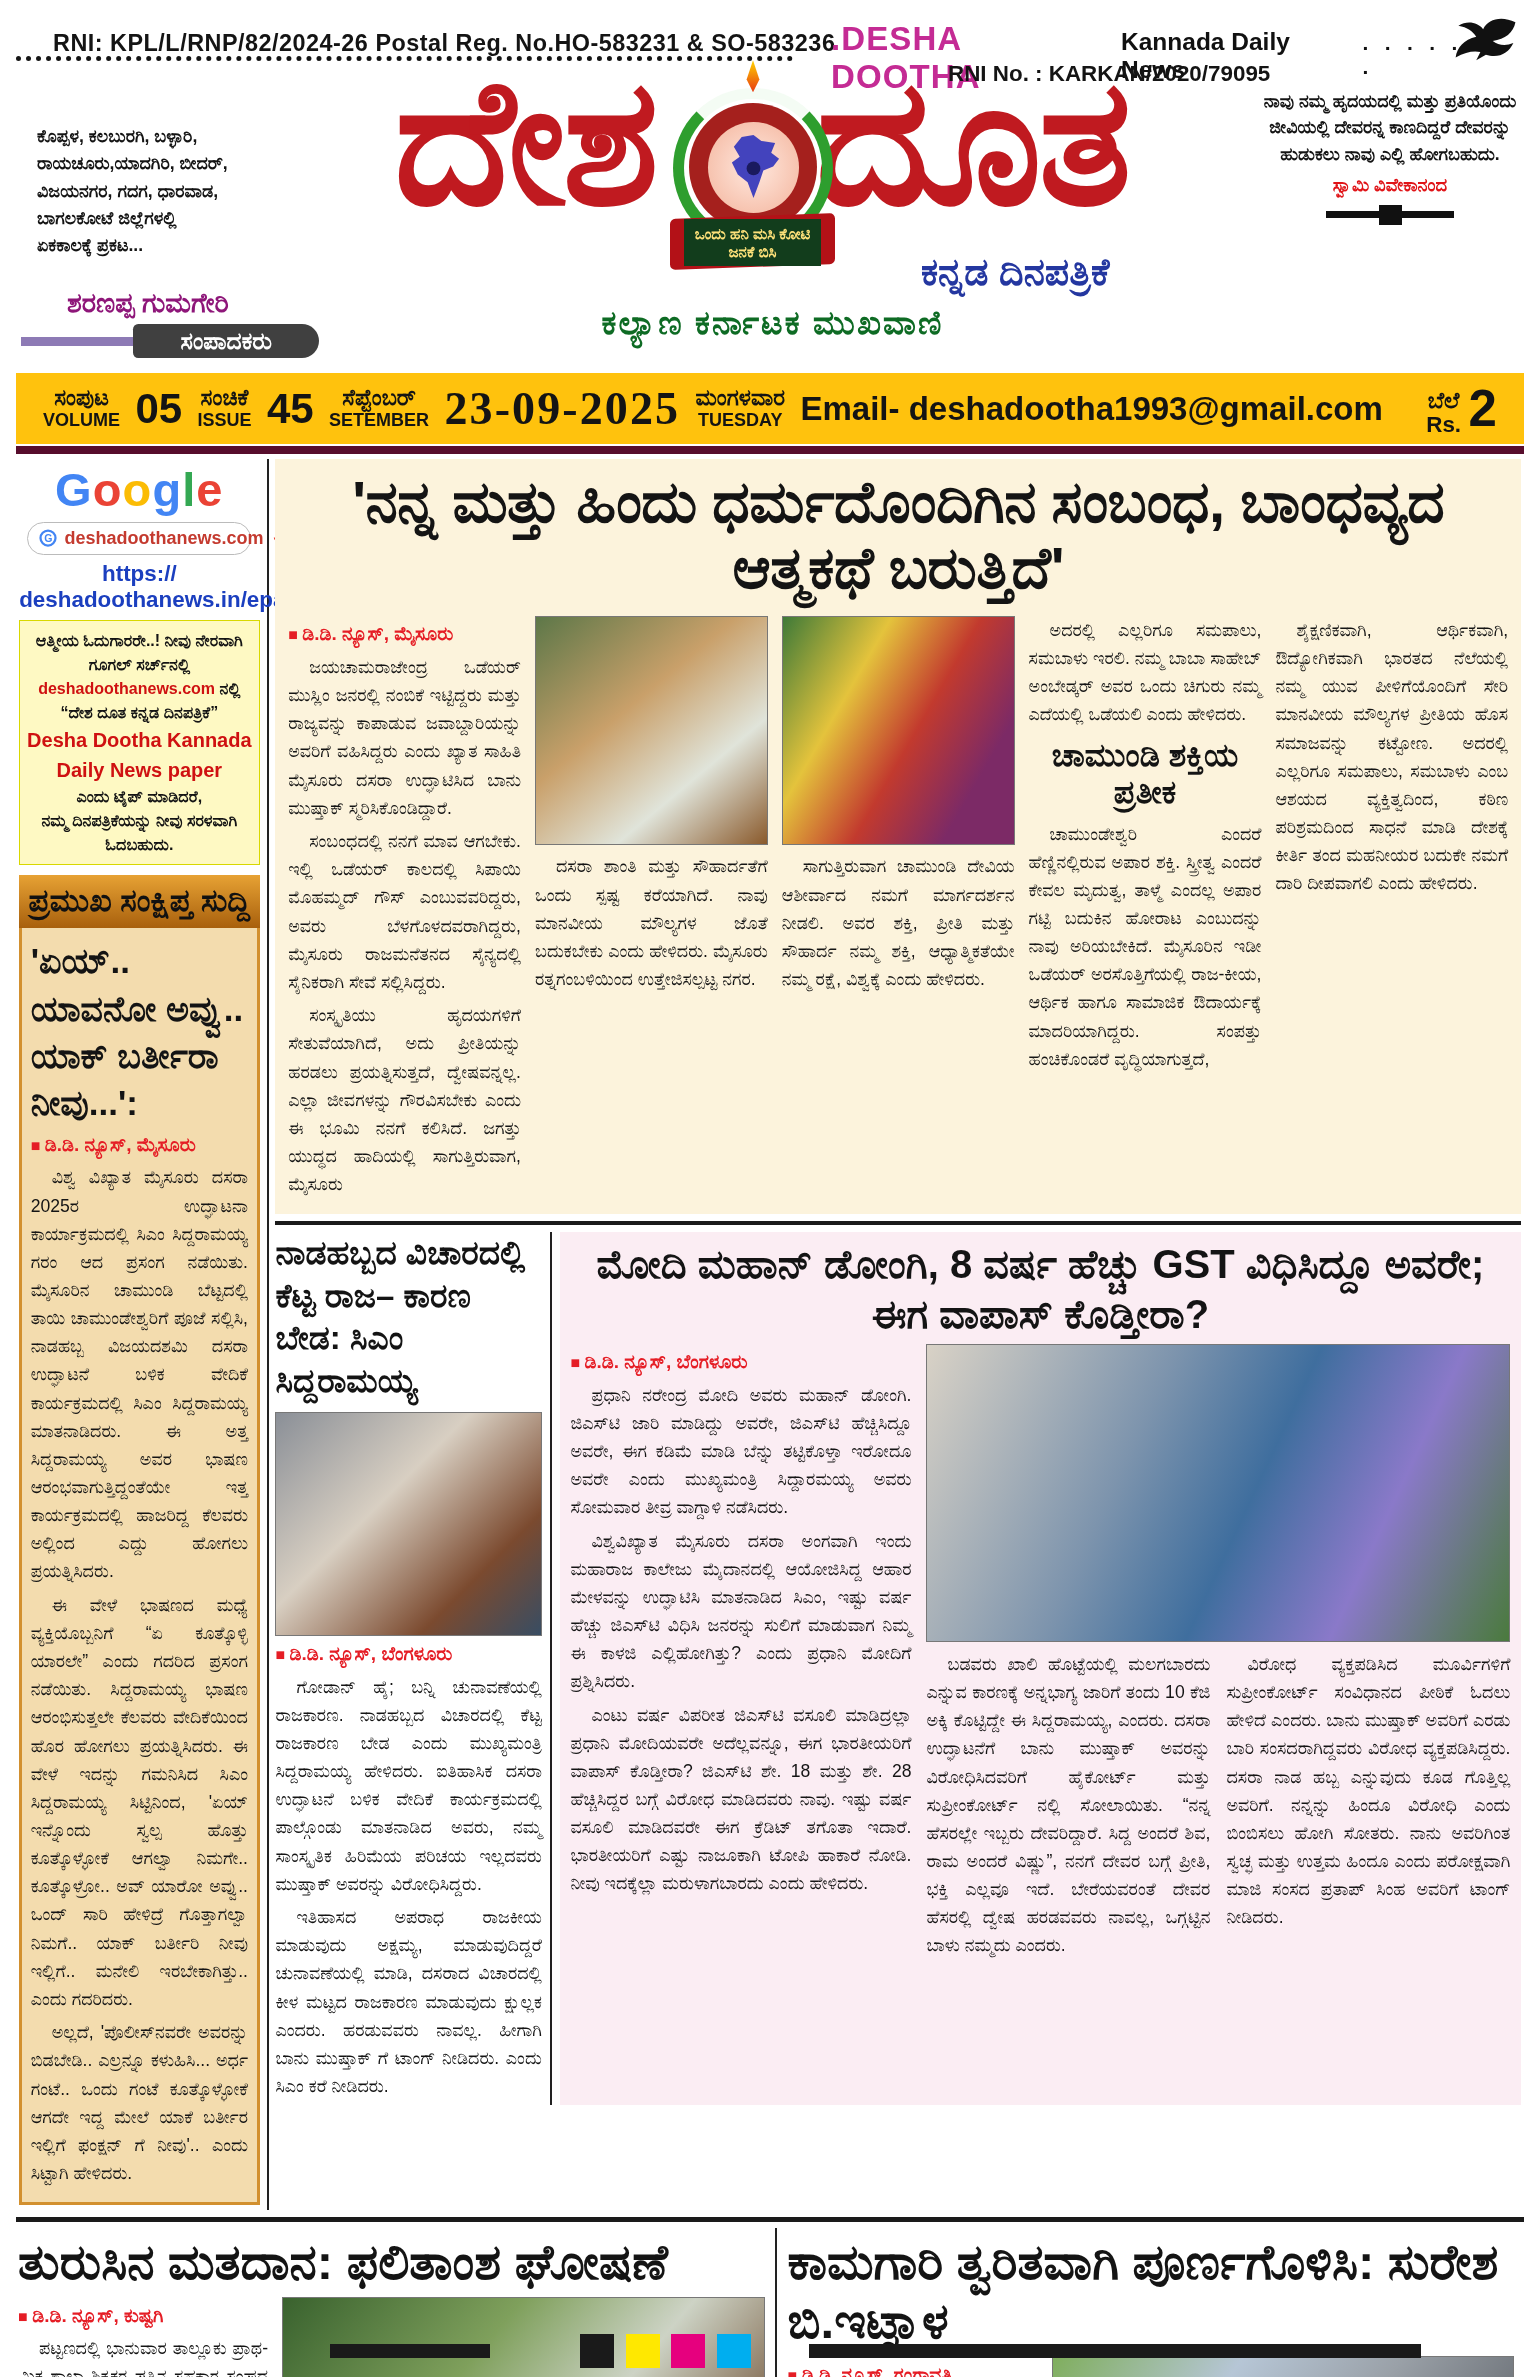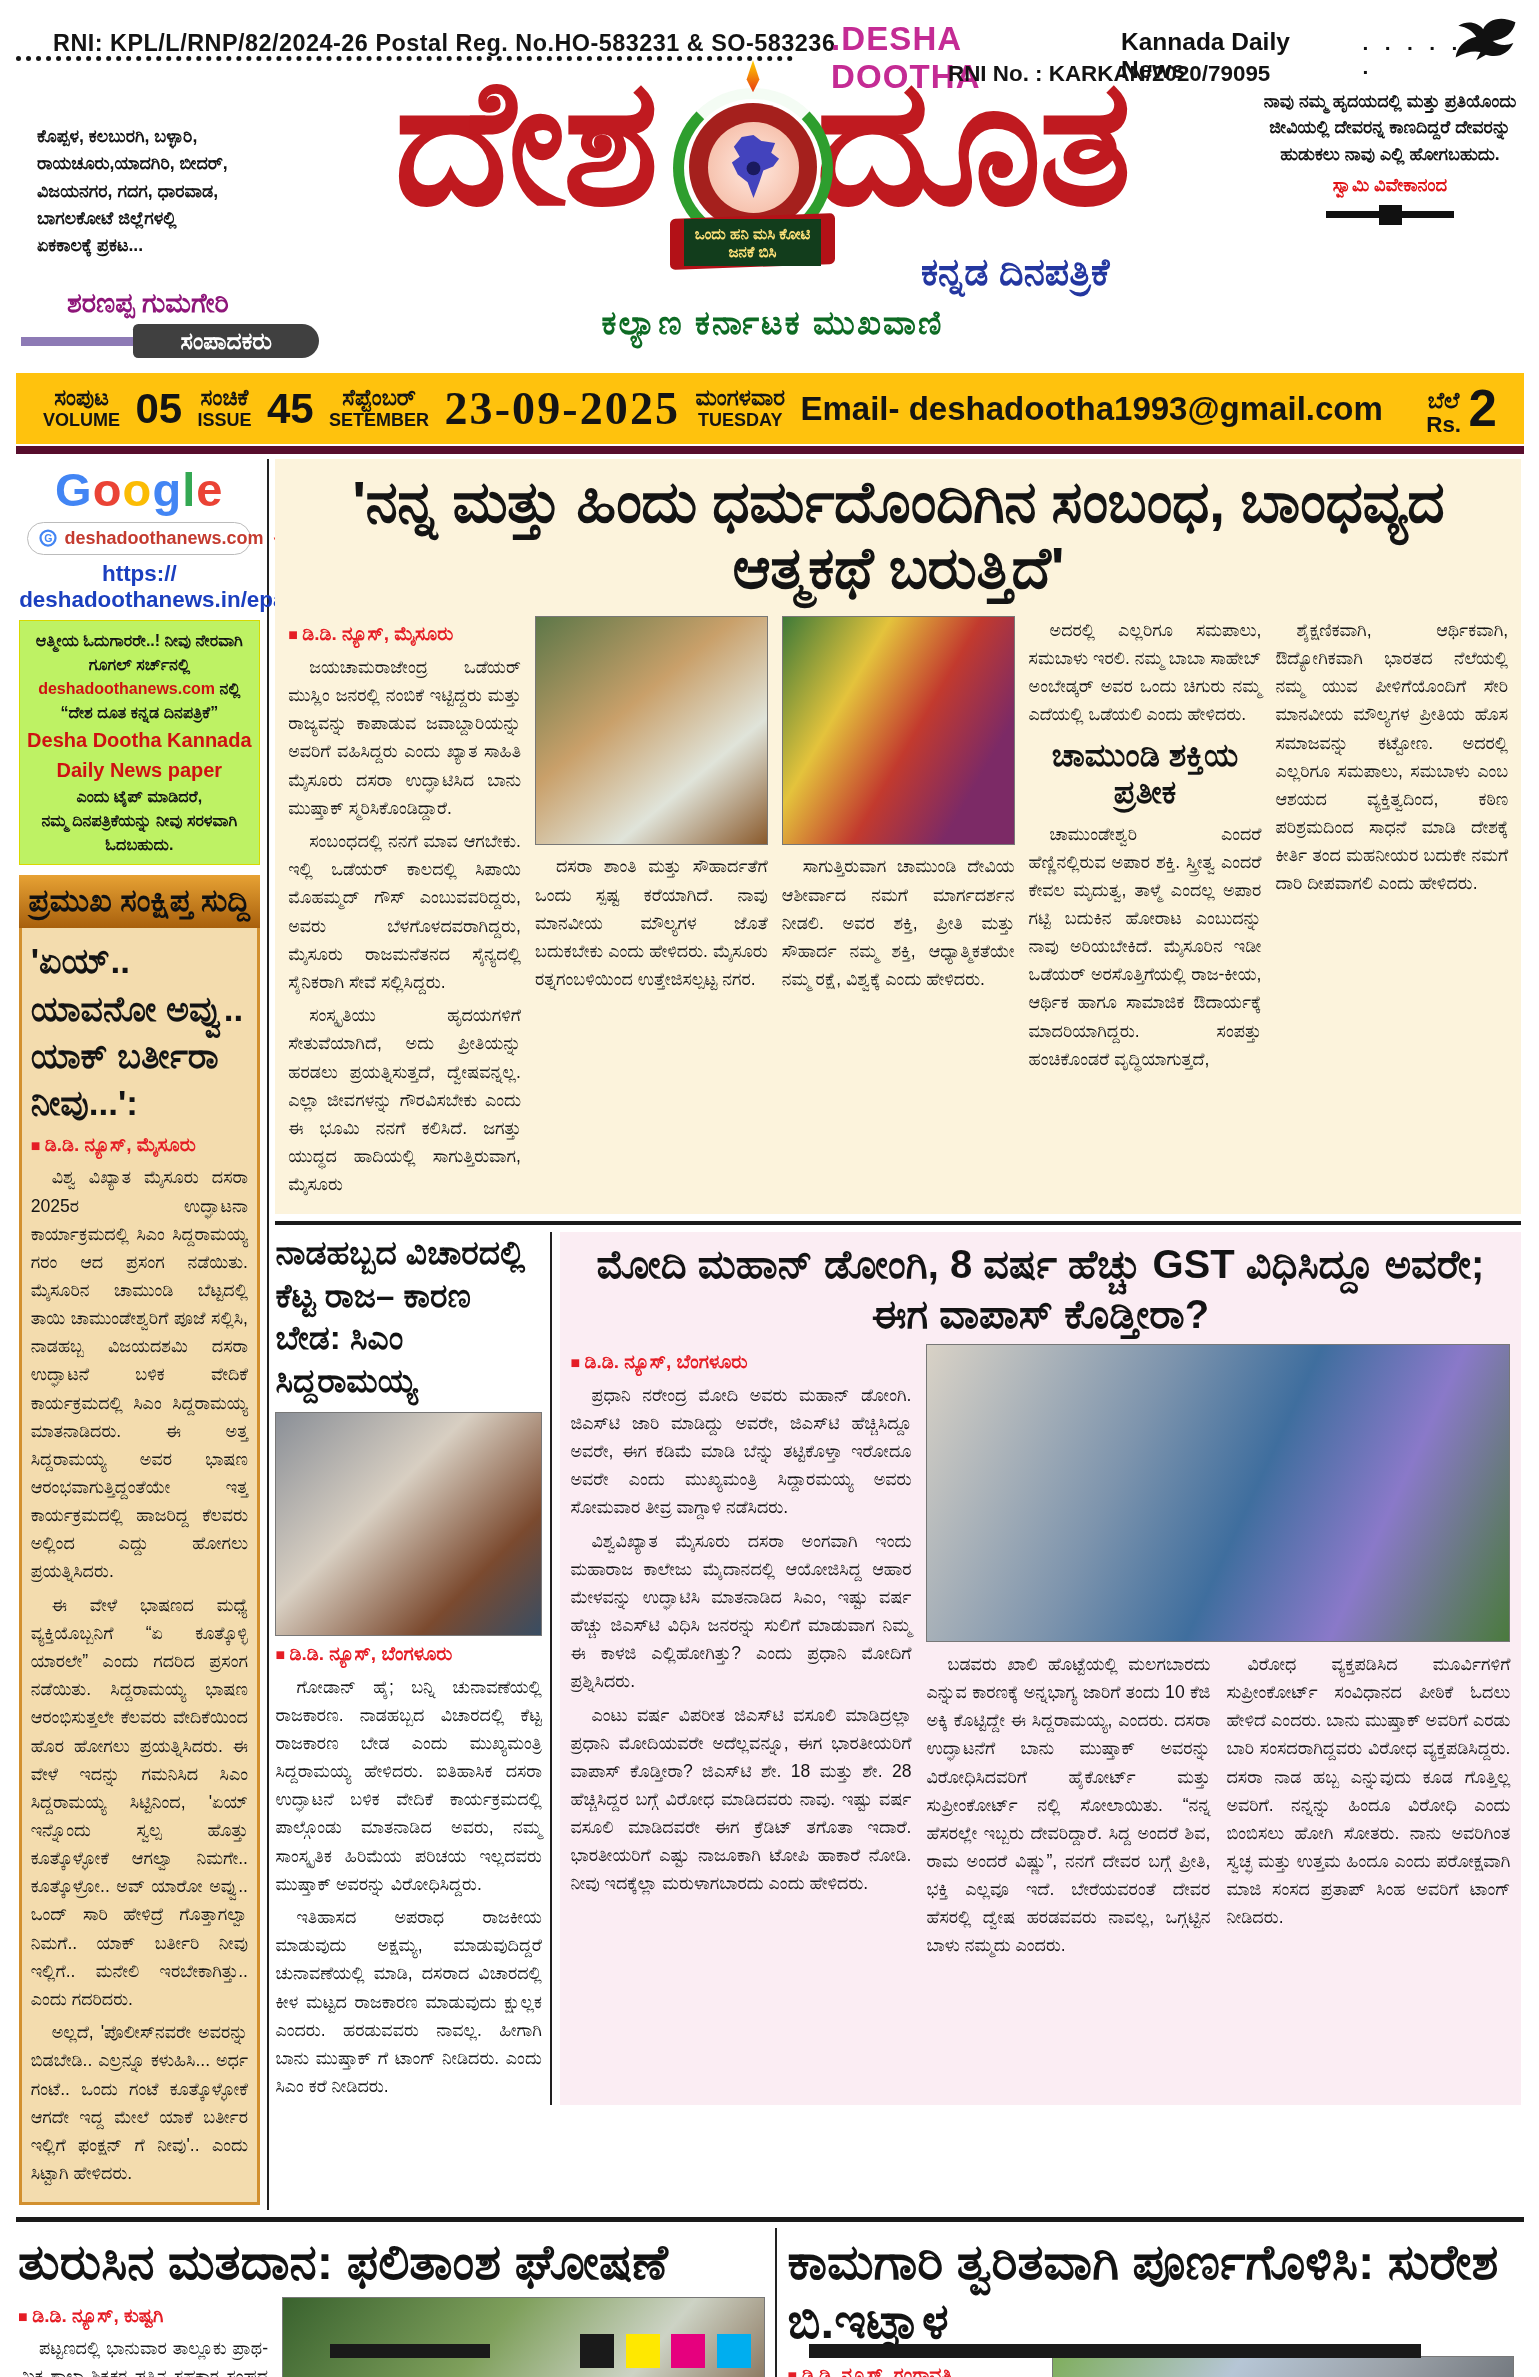--- a/index.html
+++ b/index.html
@@ -58,21 +58,21 @@
   .regionA{display:flex;}
   .sidebar{width:253px;border-right:2.1px solid #222;padding:3.2px 7.5px 5.3px 3.2px;}
   .mainA{width:1252px;padding-left:6.4px;}
   .hr-black{height:4.8px;background:#1a1a1a;margin:6.4px 0;}
   
   .google-word{font-size:47px;font-weight:bold;text-align:center;letter-spacing:1.1px;}
   .g-b{color:#4285F4;} .g-r{color:#EA4335;} .g-y{color:#FBBC05;} .g-g{color:#34A853;}
   .search-pill{margin:5.3px auto;width:224px;height:33px;border:1.6px solid #bbb;border-radius:21px;display:flex;align-items:center;gap:7.5px;padding:0 10.6px;background:#fff;}
   .search-pill .gtext{color:#c43a2f;font-size:18px;font-weight:bold;flex:1;}
   .epaper-url{color:#1b3fbf;font-size:22.4px;font-weight:bold;text-align:center;margin-top:3.2px;}
-  .promo{background:#bef264;border:1.1px solid #d8d800;margin-top:7.5px;padding:7.5px 5.3px;text-align:center;font-size:16px;font-weight:bold;line-height:1.5;}
+  .promo{background:#fef9c3;border:1.1px solid #d8d800;margin-top:7.5px;padding:7.5px 5.3px;text-align:center;font-size:16px;font-weight:bold;line-height:1.5;}
   .promo .red{color:#cf1111;}
   .promo .big-red{color:#cf1111;font-size:20px;}
   .sec-head{margin-top:9.6px;background:linear-gradient(#e7a234,#a8600d);color:#111;font-size:31px;font-weight:bold;text-align:center;padding:8.5px 2.1px;}
   .tan-box{background:var(--tan);border:3.2px solid var(--tanb);padding:9.6px 8.5px;border-top:none;}
   .tan-head{font-size:35px;font-weight:bold;line-height:1.35;}
   .byline{color:var(--byline);font-size:19px;font-weight:bold;margin:7.5px 0;}
   .byline::before{content:"■ ";font-size:16px;}
   .body-txt{font-size:17.6px;line-height:1.6;text-align:justify;}
   .body-txt p{margin-bottom:5.3px;text-indent:21px;}
   

